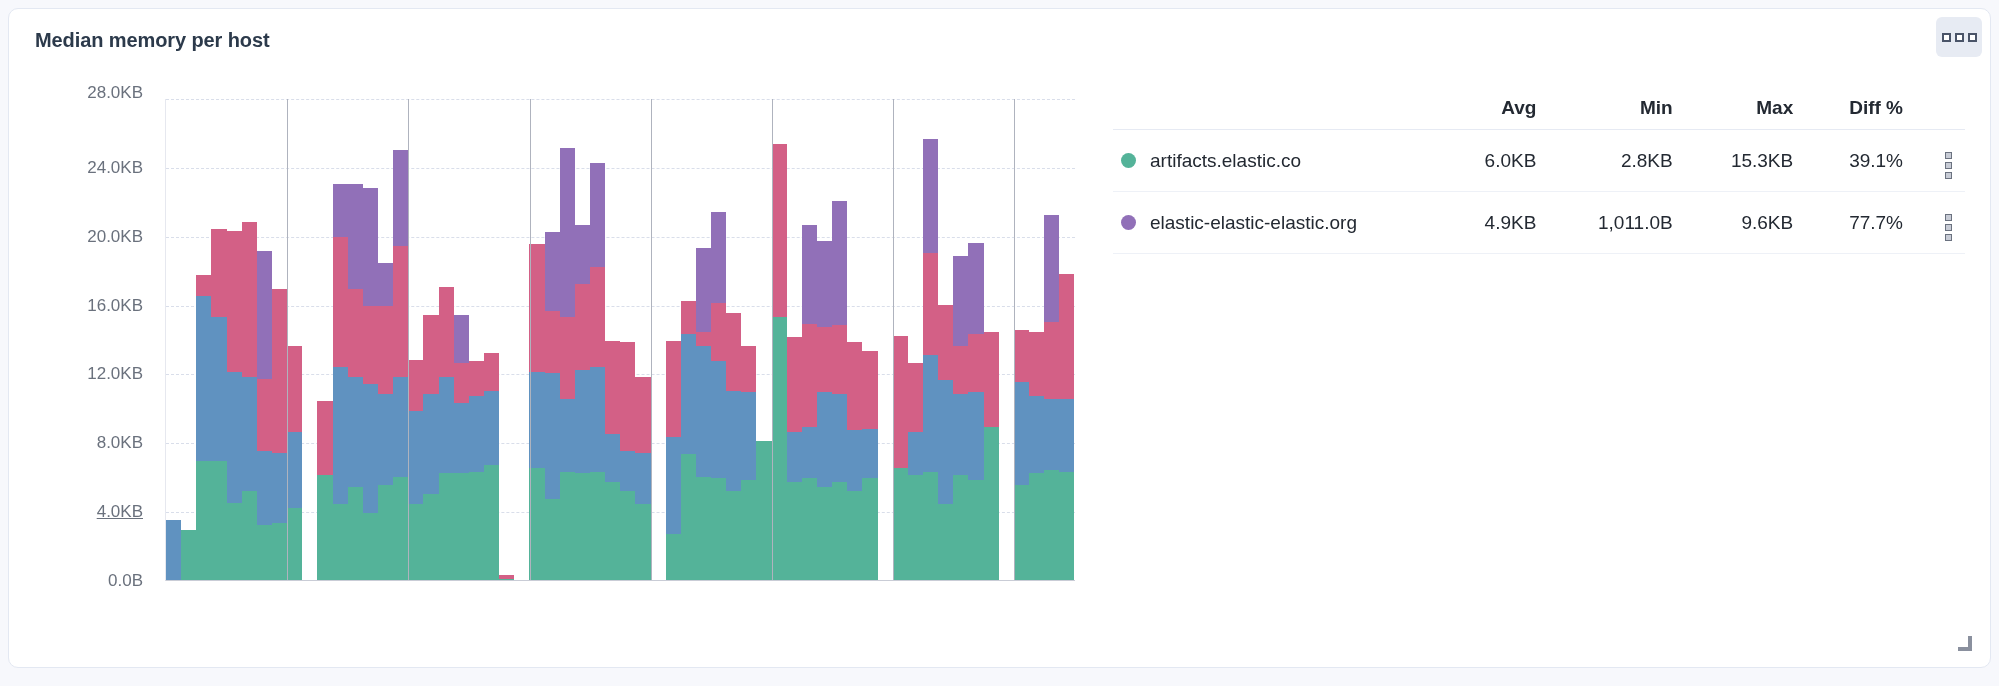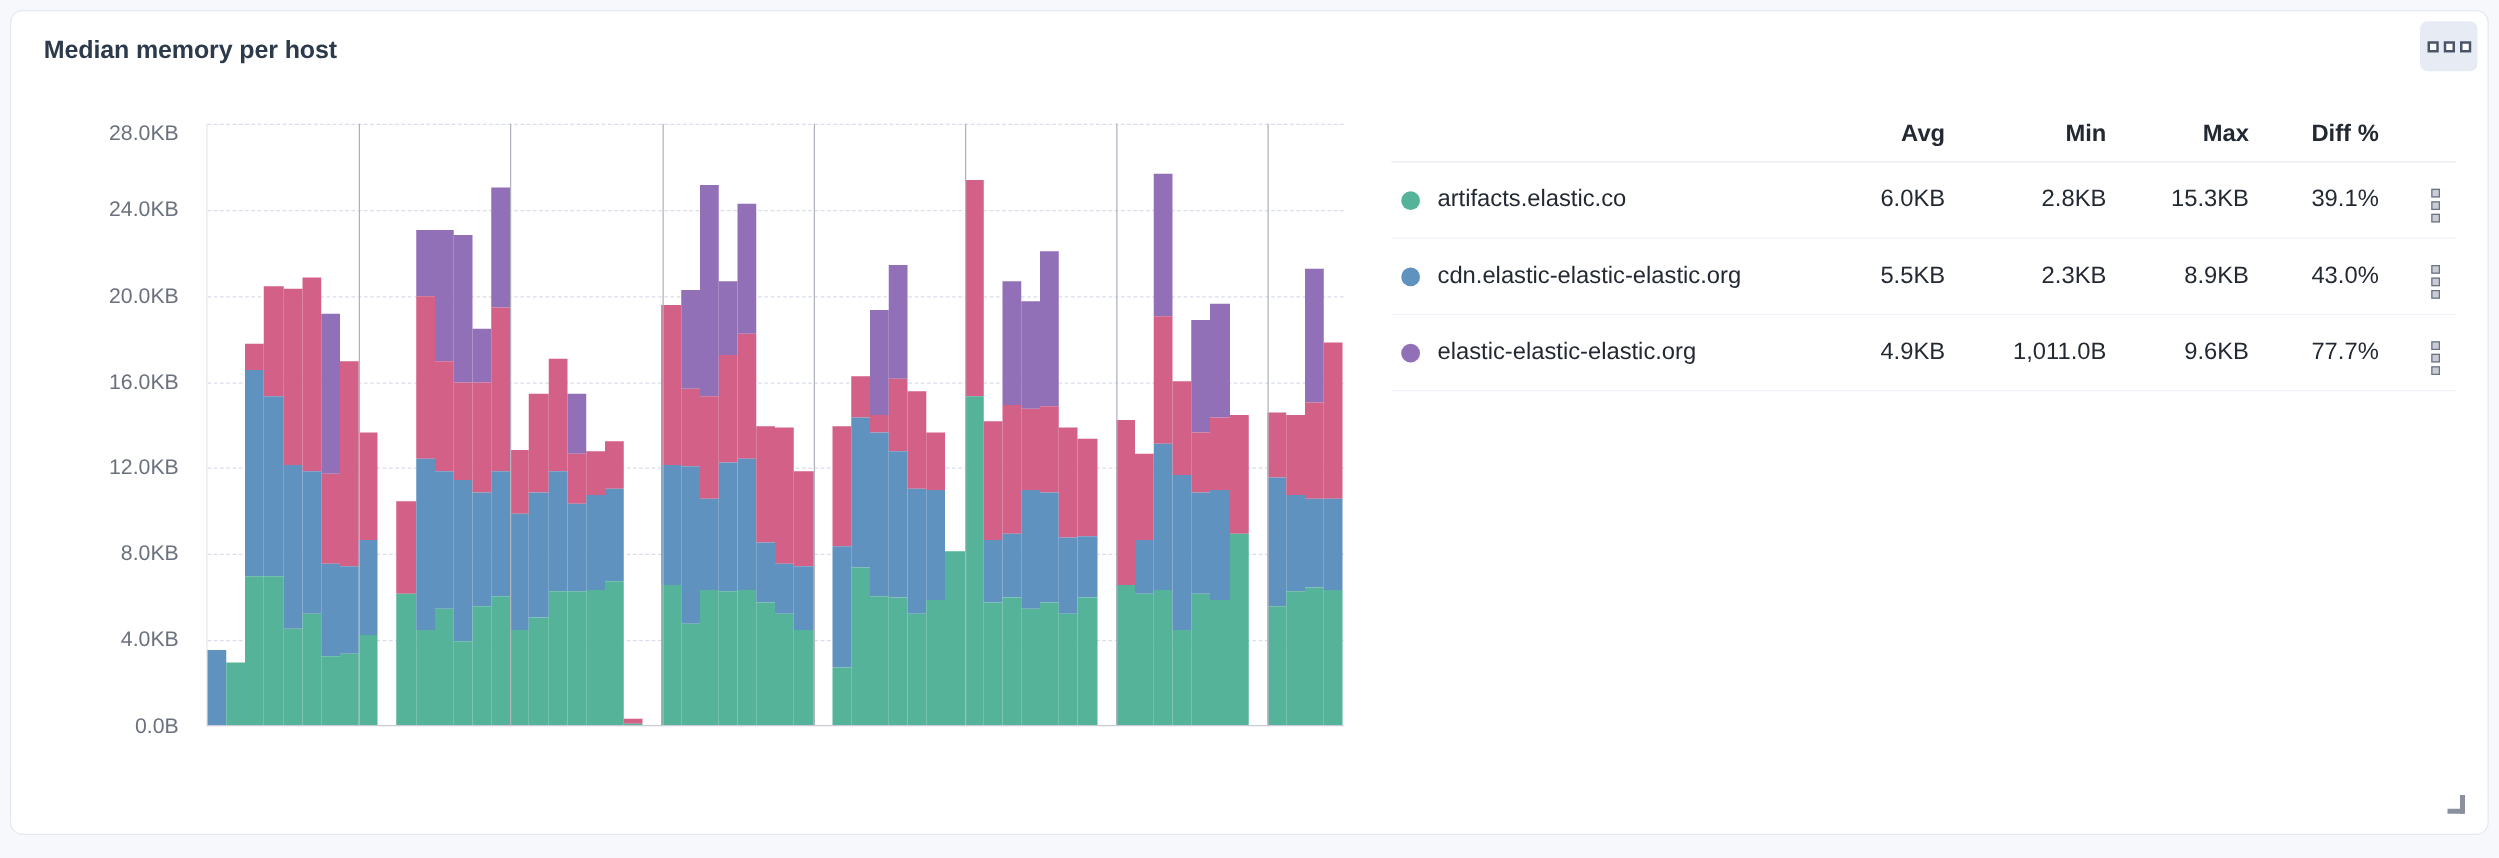--- a/index.html
+++ b/index.html
@@ -253,27 +253,27 @@
 
   <div class="panel-menu-btn">
     <span class="sq"></span>
     <span class="sq"></span>
     <span class="sq"></span>
   </div>
 
   <div class="chart-wrap">
     <div class="y-axis" id="y-axis">
           <div class="y-tick" style="top: 500px;">0.0B</div>
-          <div class="y-tick" style="top: 431.143px;">4.0KB</div>
+          <div class="y-tick" style="top: 431.143px; text-decoration: underline;">4.0KB</div>
           <div class="y-tick" style="top: 362.286px;">8.0KB</div>
           <div class="y-tick" style="top: 293.429px;">12.0KB</div>
           <div class="y-tick" style="top: 224.571px;">16.0KB</div>
           <div class="y-tick" style="top: 155.714px;">20.0KB</div>
           <div class="y-tick" style="top: 86.8571px;">24.0KB</div>
-          <div class="y-tick" style="top: 26px;">28.0KB</div>
+          <div class="y-tick" style="top: 12px;">28.0KB</div>
         </div>
     <div class="plot" id="plot">
       <div id="gridlines">
             <div class="gridline" style="top: 413.143px;"></div>
             <div class="gridline" style="top: 344.286px;"></div>
             <div class="gridline" style="top: 275.429px;"></div>
             <div class="gridline" style="top: 206.571px;"></div>
             <div class="gridline" style="top: 137.714px;"></div>
             <div class="gridline" style="top: 68.8571px;"></div>
             <div class="gridline" style="top: 0px;"></div>
@@ -608,37 +608,20 @@
               <td>39.1%</td>
               <td class="handle-col"><span class="drag-handle">
                   <i></i>
                   <i></i>
                   <i></i>
                 </span></td>
             </tr>
             <tr>
               <td class="series-col">
                 <div class="series-cell">
-                  <span class="dot" style="background: rgb(96, 146, 192);"></span>
-                  <span class="series-name">cdn.elastic-elastic-elastic.org</span>
-                </div>
-              </td>
-              <td>5.5KB</td>
-              <td>2.3KB</td>
-              <td>8.9KB</td>
-              <td>43.0%</td>
-              <td class="handle-col"><span class="drag-handle">
-                  <i></i>
-                  <i></i>
-                  <i></i>
-                </span></td>
-            </tr>
-            <tr>
-              <td class="series-col">
-                <div class="series-cell">
                   <span class="dot" style="background: rgb(145, 112, 184);"></span>
                   <span class="series-name">elastic-elastic-elastic.org</span>
                 </div>
               </td>
               <td>4.9KB</td>
               <td>1,011.0B</td>
               <td>9.6KB</td>
               <td>77.7%</td>
               <td class="handle-col"><span class="drag-handle">
                   <i></i>

